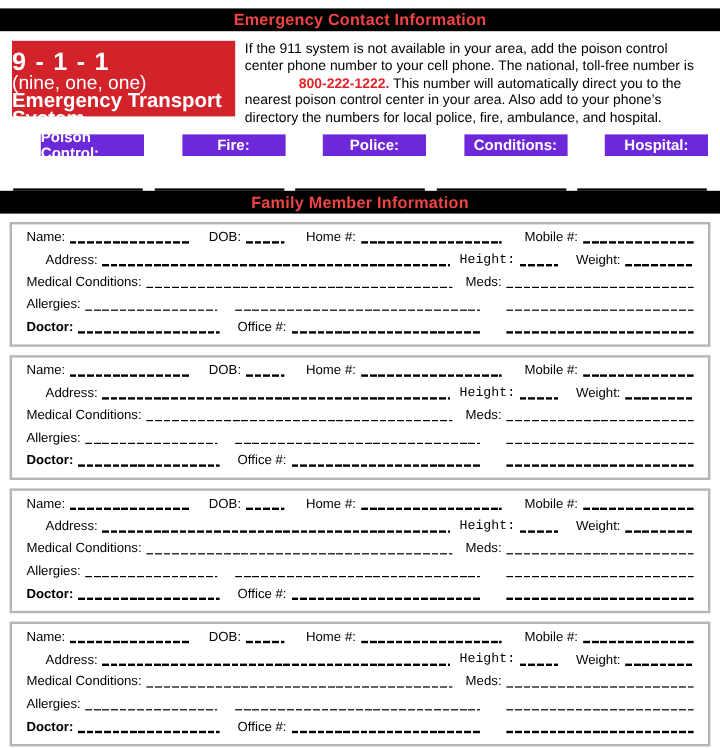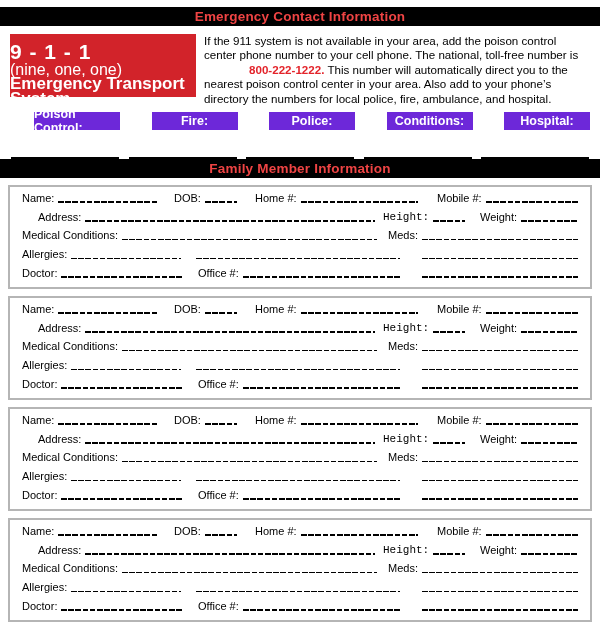--- a/index.html
+++ b/index.html
@@ -77,21 +77,21 @@
   .g-name    { flex: 1 1 auto; }
   .g-dob     { flex: 0 0 63px;  margin-left: 15px; }
   .g-home    { flex: 0 0 163px; margin-left: 18px; }
   .g-mobile  { flex: 0 0 141px; margin-left: 19px; }
   .g-address { flex: 1 1 auto; margin-left: 16px; }
   .g-height  { flex: 0 0 82px;  margin-left: 8px; font-family: Liberation Mono, monospace; }
   .g-weight  { flex: 0 0 98px;  margin-left: 15px; }
   .g-medical { flex: 1 1 auto; }
   .g-meds    { flex: 0 0 190px; margin-left: 11px; }
   .g-allergies { flex: 0 0 159px; }
-  .g-doctor    { flex: 0 0 161px; }
+  .g-doctor    { flex: 0 0 161px; font-weight: bold; }
   .g-office    { flex: 0 0 202px; margin-left: 15px; }
   .ln.mid   { flex: 0 0 204px; margin-left: 15px; }
   .ln.right { flex: 0 0 156px; margin-left: auto; }
 </style>
 </head>
 <body>
 
 <div class="bar top">
   <span>Emergency Contact Information</span>
 </div>

